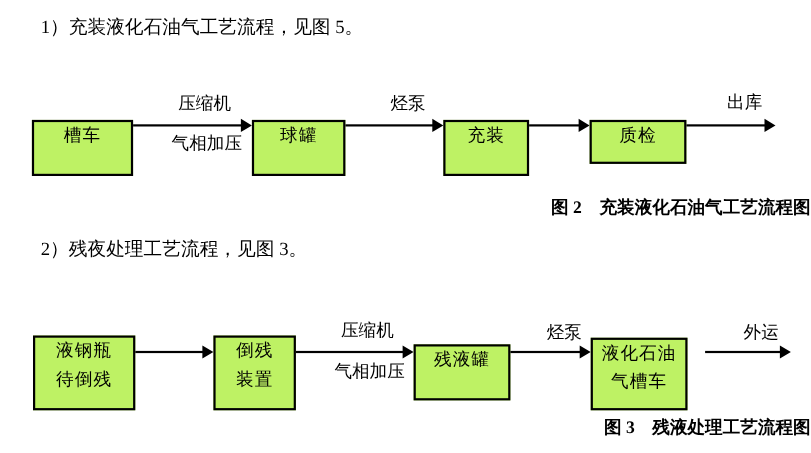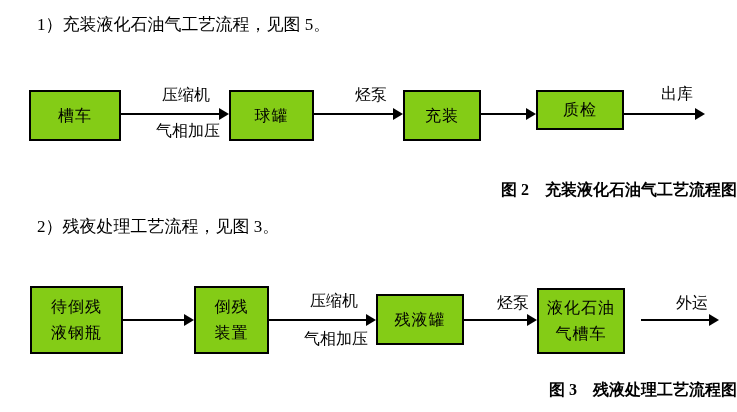--- a/index.html
+++ b/index.html
@@ -26,25 +26,26 @@
     line-height:21px;
     white-space:nowrap;
   }
   .fbox{
     position:absolute;
     border:2px solid #000;
     box-sizing:border-box;
     display:flex;
     flex-direction:column;
     align-items:center;
-    justify-content:center;
+    justify-content:flex-start;
     font-size:16px;
     line-height:26px;
     text-align:center;
-    background:#84cc16;
+    background:#bef264;
+    margin-top:19px;
   }
   .fbox span{display:block;letter-spacing:1px;}
   .arrow{position:absolute;height:12px;}
   .arrow-line{
     position:absolute;
     left:0;right:7px;top:5px;
     height:2px;background:#000;
   }
   .arrow-head{
     position:absolute;
@@ -110,22 +111,22 @@
     </div>
     <div class="alabel" style="left:636px;top:84px;width:57px;">出库</div>
   </div>
 
   <div class="caption" style="top:179px;">图 2　充装液化石油气工艺流程图</div>
 
   <div class="heading" style="left:37px;top:216px;">2）残夜处理工艺流程，见图 3。</div>
 
   <div>
     <div class="fbox" style="left:30px;top:286px;width:93px;height:68px;">
+      <span>液钢瓶</span>
       <span>待倒残</span>
-      <span>液钢瓶</span>
     </div>
 
     <div class="arrow" style="left:123px;top:314px;width:71px;">
       <div class="arrow-line"></div>
       <div class="arrow-head"></div>
     </div>
 
     <div class="fbox" style="left:194px;top:286px;width:75px;height:68px;">
       <span>倒残</span>
       <span>装置</span>

